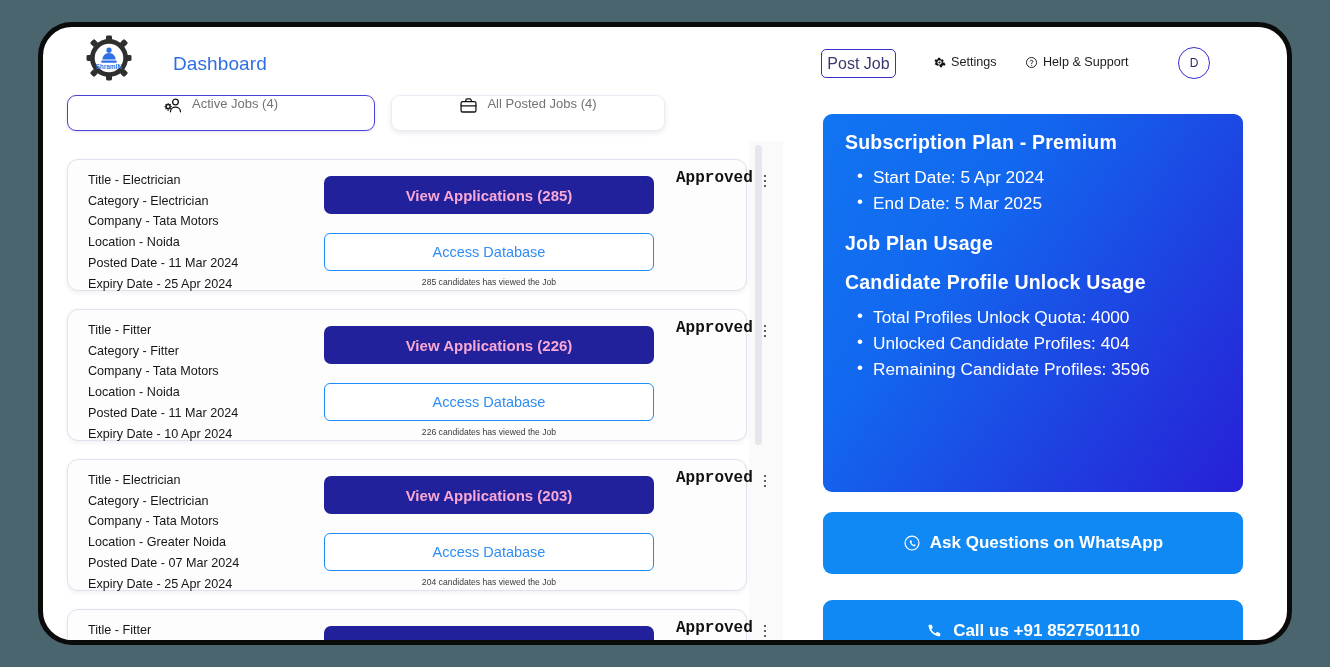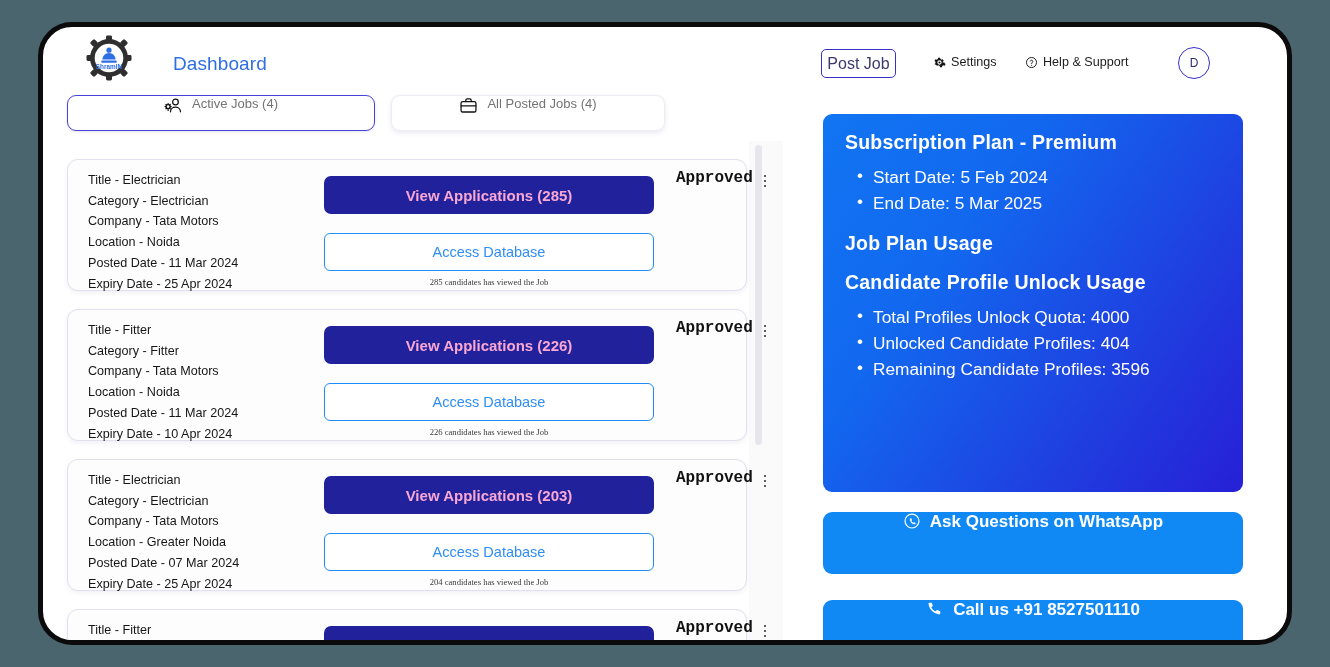--- a/index.html
+++ b/index.html
@@ -136,21 +136,21 @@
     border: 1.6px solid #1f8cf7;
     border-radius: 6px;
     font-size: 14.5px;
     display: flex; align-items: center; justify-content: center;
     cursor: pointer;
     font-family: "Liberation Sans", sans-serif;
   }
   .viewed-note {
     position: absolute; left: 256px; top: 117px;
     width: 330px; text-align: center;
-    font-size: 8.6px; color: #3a3a3a; font-family: Liberation Serif, serif;
+    font-size: 8.6px; color: #3a3a3a;
   }
   .status-badge {
     position: absolute; left: 608px; top: 9px;
     font-size: 16px; font-weight: bold; color: #111; font-family: Liberation Mono, monospace;
   }
   .kebab {
     position: absolute; left: 690px; top: 11px;
     width: 14px; height: 20px;
     display: flex; flex-direction: column; align-items: center;
     justify-content: center; gap: 2.4px; cursor: pointer;
@@ -179,21 +179,21 @@
   }
   .sub-ul li::before {
     content: "•"; position: absolute; left: 0; top: -1px; font-size: 17px;
   }
   .cta {
     position: absolute; left: 14px;
     width: 420px; height: 62px;
     background: #1089f5; color: #fff;
     border-radius: 9px; border: none;
     font-size: 17px; font-weight: bold;
-    display: flex; align-items: flex-start; justify-content: center; gap: 9px;
+    display: flex; align-items: center; justify-content: center; gap: 9px;
     cursor: pointer;
     font-family: "Liberation Sans", sans-serif;
   }
   .cta.wa { top: 417px; }
   .cta.call { top: 505px; }
   .cta-ico { display: inline-flex; align-items: center; }
 </style>
 </head>
 <body>
 
@@ -356,21 +356,21 @@
         </div>
     </div>
 
   </div>
 
   <div class="right">
 
     <div class="sub-card">
       <div class="sub-h">Subscription Plan - Premium</div>
       <ul class="sub-ul">
-        <li>Start Date: 5 Feb 2024</li>
+        <li>Start Date: 5 Apr 2024</li>
         <li>End Date: 5 Mar 2025</li>
       </ul>
       <div class="sub-h second">Job Plan Usage</div>
       <div class="sub-h second">Candidate Profile Unlock Usage</div>
       <ul class="sub-ul">
         <li>Total Profiles Unlock Quota: 4000</li>
         <li>Unlocked Candidate Profiles: 404</li>
         <li>Remaining Candidate Profiles: 3596</li>
       </ul>
     </div>

